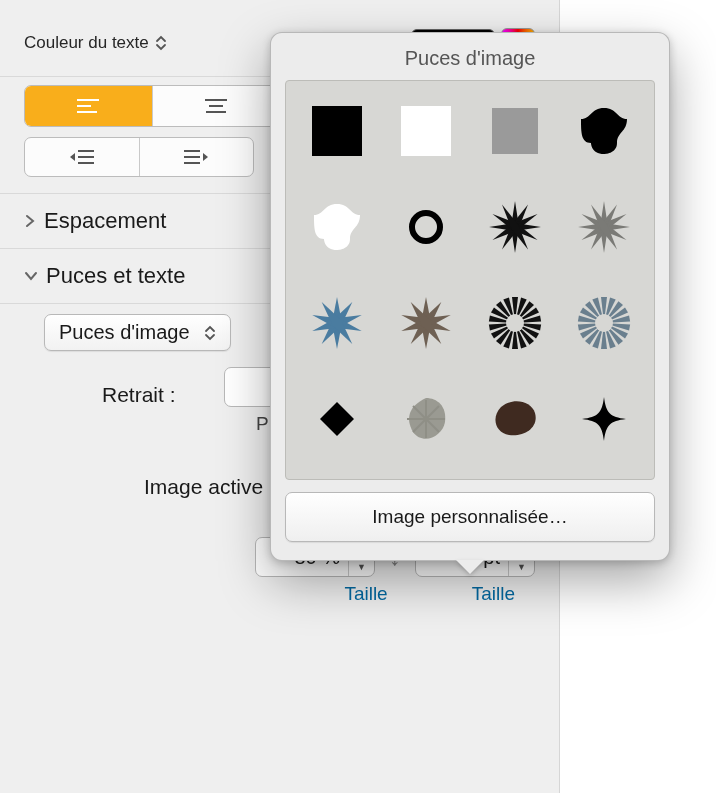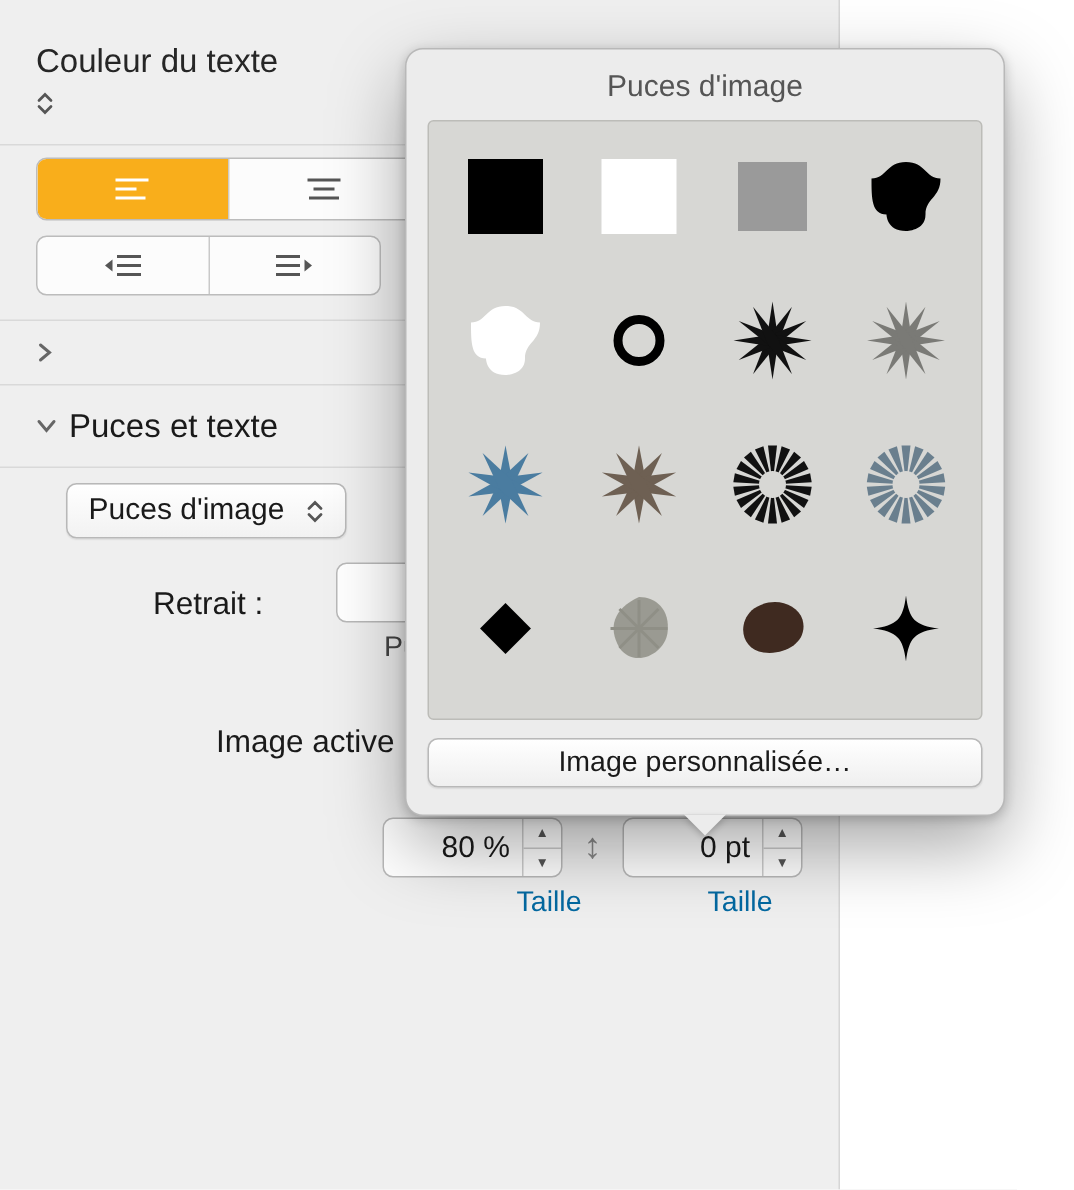--- a/index.html
+++ b/index.html
@@ -25,26 +25,25 @@
   .row {
     display: flex;
     align-items: center;
     padding: 10px 24px;
   }
   .section-divider {
     border-top: 1px solid #d9d9d9;
     margin: 8px 0;
   }
   .dropdown-label {
-    font-size: 22px;
+    font-size: 17px;
     color: #262626;
     display: flex;
-    align-items: flex-start;
+    align-items: center;
     gap: 6px;
-    flex-direction: column;
   }
   .chev-down, .chev-right {
     display:inline-block;
   }
   .chev-down svg, .chev-right svg { display:block; }
   .color-well {
     width: 84px; height: 28px;
     border-radius: 6px;
     background: #000;
     border: 1px solid #666;
@@ -231,21 +230,21 @@
   .bullet-cell{
     display:flex;align-items:center;justify-content:center;
     height:80px;
   }
   .bullet-cell.selected{
     outline:4px solid #d7d7d4;
   }
   .custom-btn{
     margin-top:12px;
     width:100%;
-    height:33px;
+    height:50px;
     border-radius:7px;
     border:1px solid #b8b8b8;
     background:linear-gradient(#ffffff,#efefef);
     font-size:19px;
     display:flex;align-items:center;justify-content:center;
     box-shadow: 0 1px 1px rgba(0,0,0,.08);
   }
   .chev-updown svg{display:block;}
 </style>
 </head>
@@ -317,20 +316,21 @@
         </svg>
     </div>
   </div>
 
   <div class="disclosure-row">
     <span class="chev-right">
       <svg width="12" height="14">
           <path d="M3 2 L9 7 L3 12" stroke="#666" stroke-width="2" fill="none" stroke-linecap="round"></path>
         </svg>
     </span>
+    <span>Espacement</span>
   </div>
 
   <div class="disclosure-row" style="border-top:none;">
     <span class="chev-down">
       <svg width="14" height="12">
           <path d="M2 3 L7 9 L12 3" stroke="#666" stroke-width="2" fill="none" stroke-linecap="round"></path>
         </svg>
     </span>
     <span>Puces et texte</span>
   </div>

